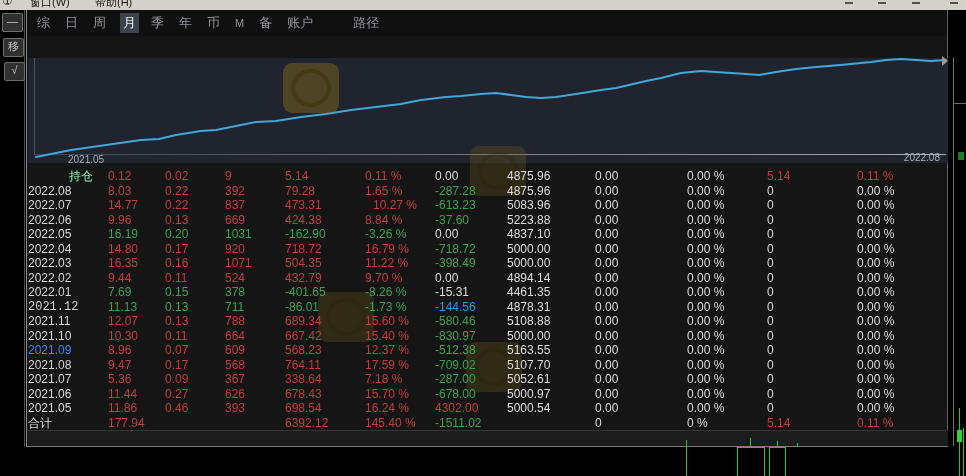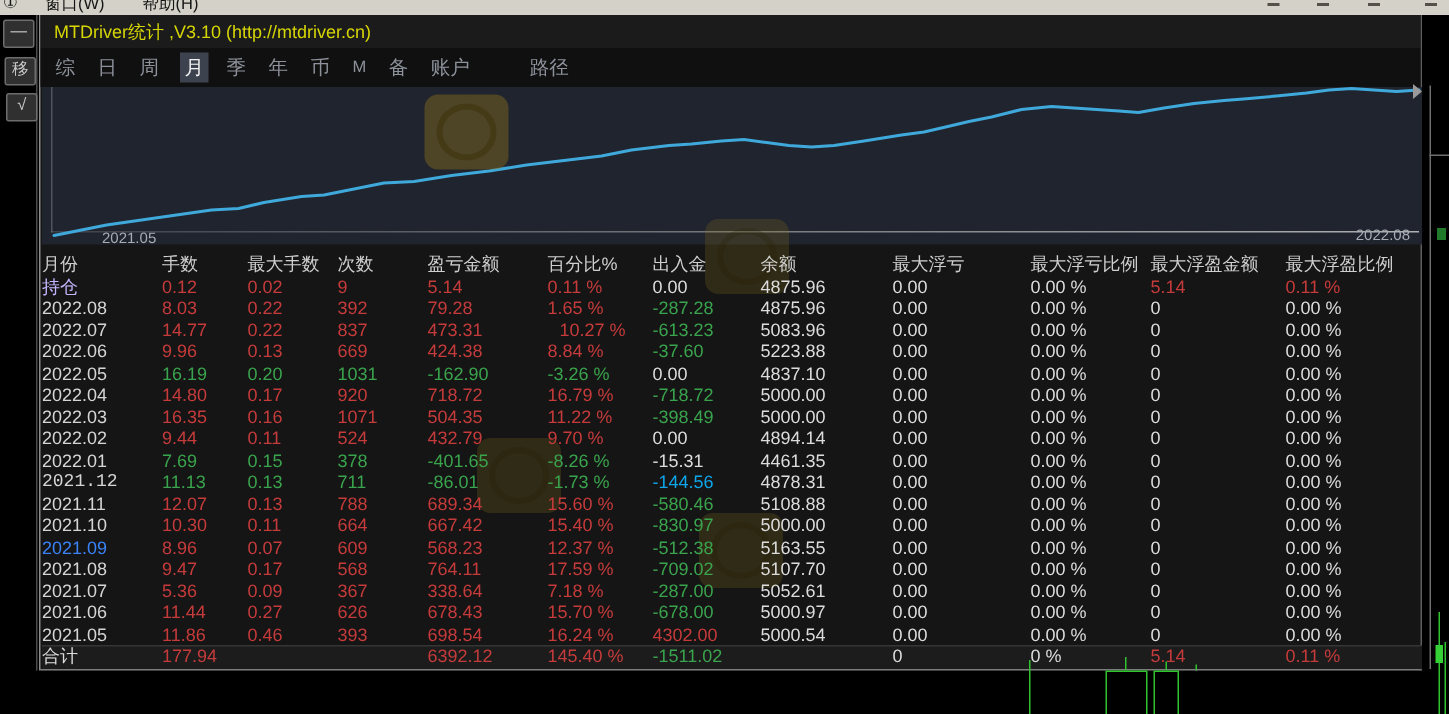--- a/index.html
+++ b/index.html
@@ -82,23 +82,20 @@
     <span class="mk" style="left:912px;"></span>
     <span class="mk" style="left:950px;"></span>
   </div>
 
   <div class="rail-line"></div>
   <div class="rail-btn" style="left:2px;top:13px;">—</div>
   <div class="rail-btn" style="left:3px;top:38px;">移</div>
   <div class="rail-btn" style="left:4px;top:62px;">√</div>
 
   <div class="win">
-    <div class="titlebar">
-      <span>MTDriver统计 ,V3.10 (http://mtdriver.cn)</span>
-    </div>
     <div class="tabbar" id="tabbar">
         <span class="tab">综</span>
         <span class="tab">日</span>
         <span class="tab">周</span>
         <span class="tab sel">月</span>
         <span class="tab">季</span>
         <span class="tab">年</span>
         <span class="tab">币</span>
         <span class="tab small">M</span>
         <span class="tab">备</span>
@@ -119,36 +116,22 @@
 
     <div class="total-band"></div>
   </div>
 
   <div class="emblem" style="left:283px;top:63px;"></div>
   <div class="emblem dim" style="left:470px;top:146px;"></div>
   <div class="emblem dim" style="left:318px;top:292px;"></div>
   <div class="emblem dim" style="left:466px;top:342px;"></div>
 
   <div class="stat-table" id="stat-table">
-      <div class="trow header">
-        <span>月份</span>
-        <span>手数</span>
-        <span>最大手数</span>
-        <span>次数</span>
-        <span>盈亏金额</span>
-        <span>百分比%</span>
-        <span>出入金</span>
-        <span>余额</span>
-        <span>最大浮亏</span>
-        <span>最大浮亏比例</span>
-        <span>最大浮盈金额</span>
-        <span>最大浮盈比例</span>
-      </div>
-      <div class="trow">
-        <span style="color: #c4b5fd;">持仓</span>
+      <div class="trow">
+        <span style="color: #86efac; padding-left: 41px;">持仓</span>
         <span style="color: rgb(197, 59, 59);">0.12</span>
         <span style="color: rgb(197, 59, 59);">0.02</span>
         <span style="color: rgb(197, 59, 59);">9</span>
         <span style="color: rgb(197, 59, 59);">5.14</span>
         <span style="color: rgb(197, 59, 59);">0.11 %</span>
         <span style="color: rgb(220, 220, 220);">0.00</span>
         <span style="color: rgb(220, 220, 220);">4875.96</span>
         <span style="color: rgb(220, 220, 220);">0.00</span>
         <span style="color: rgb(220, 220, 220);">0.00 %</span>
         <span style="color: rgb(197, 59, 59);">5.14</span>

